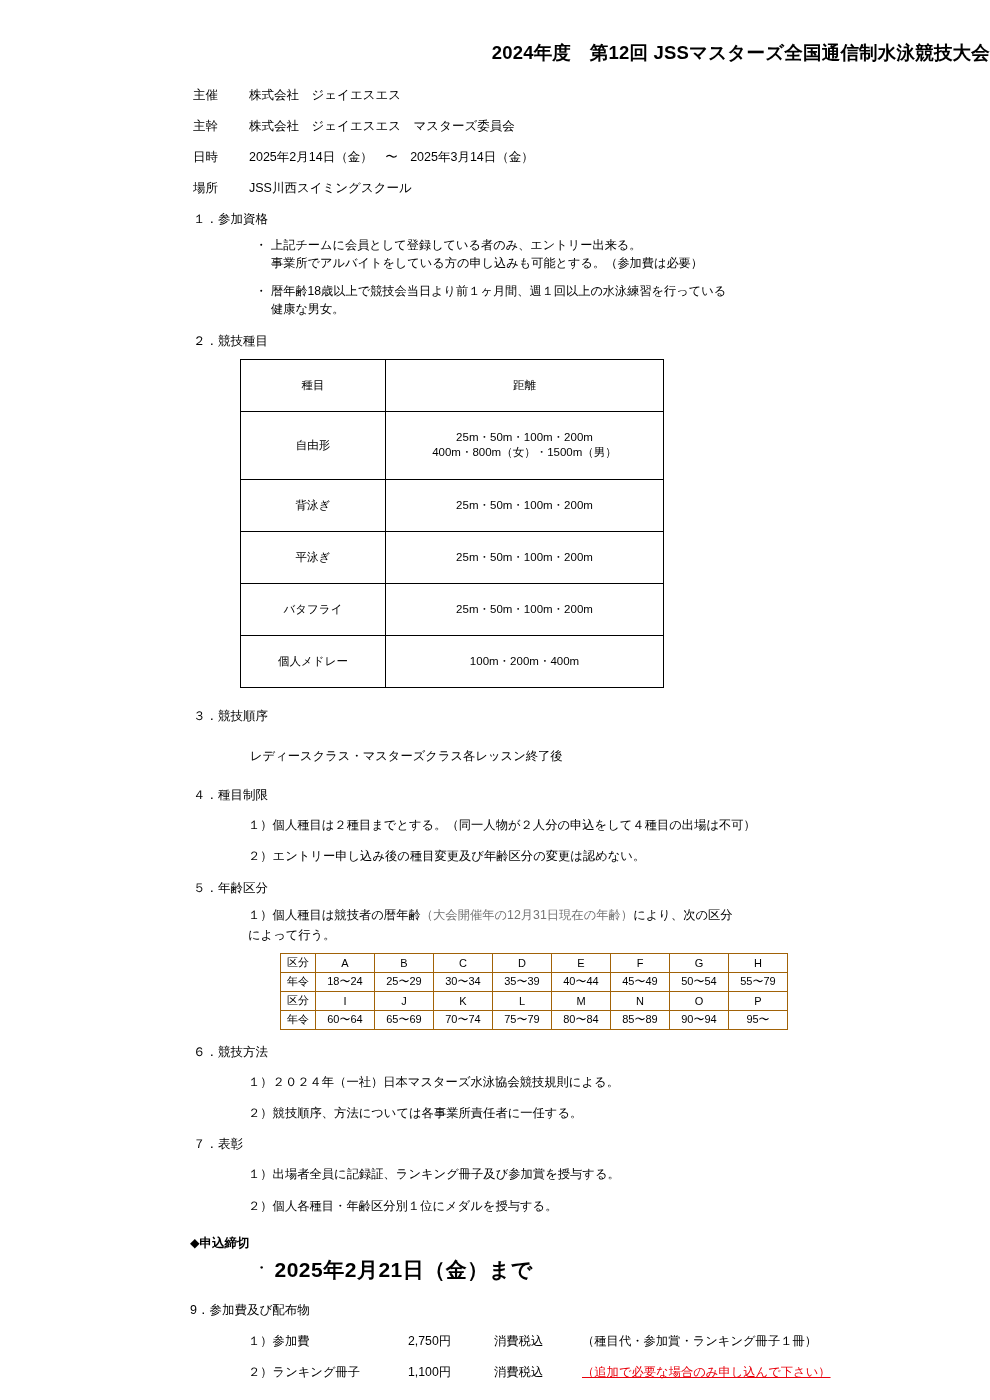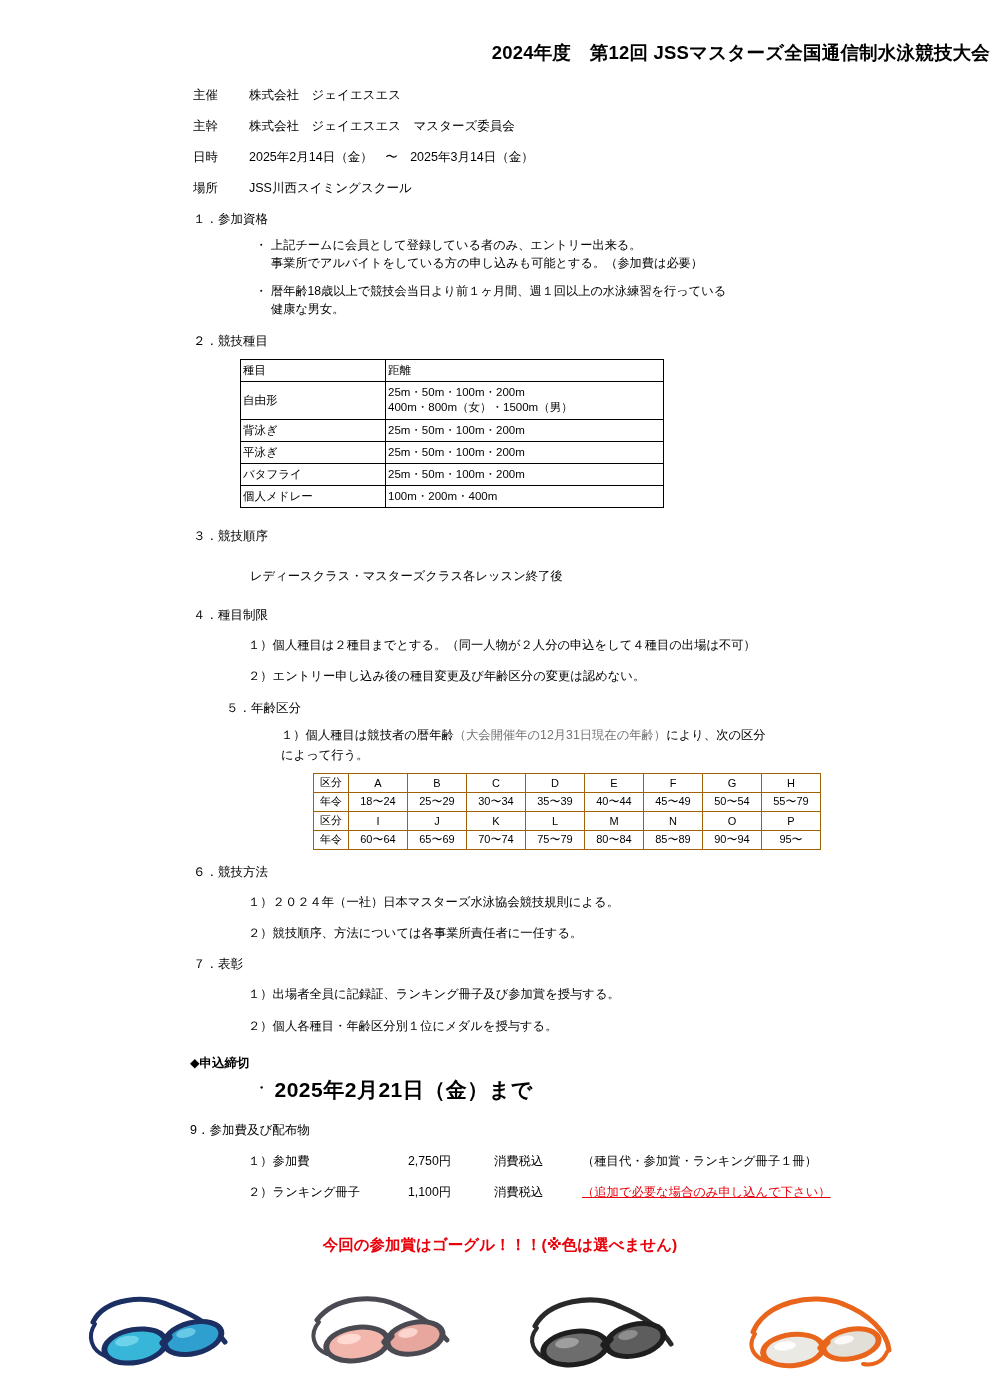--- a/index.html
+++ b/index.html
@@ -85,22 +85,22 @@
   }
 
   table.events {
     border-collapse: collapse;
     margin: 6px 0 0 240px;
     width: 424px;
     font-size: 11.5px;
   }
   table.events th, table.events td {
     border: 1px solid #000;
-    text-align: left;
-    padding: 3px 2px;
+    text-align: center;
+    padding: 18px 2px;
   }
   table.events th {
     font-weight: normal;
   }
   table.events td.name {
     width: 140px;
   }
   .two-line {
     line-height: 1.35;
   }
@@ -266,21 +266,21 @@
     <div class="sec-head">３．競技順序</div>
     <div class="indent-line" style="padding-left:250px; margin-top:23px;">レディースクラス・マスターズクラス各レッスン終了後</div>
   </div>
 
   <div class="section" style="margin-top:22px;">
     <div class="sec-head">４．種目制限</div>
     <div class="sub-item" style="margin-top:12px;">１）個人種目は２種目までとする。（同一人物が２人分の申込をして４種目の出場は不可）</div>
     <div class="sub-item">２）エントリー申し込み後の種目変更及び年齢区分の変更は認めない。</div>
   </div>
 
-  <div class="section" style="margin-top:14px;padding-left:33px;">
+  <div class="section" style="margin-top:14px;">
     <div class="sec-head">５．年齢区分</div>
     <div class="sub-item" style="margin-bottom:2px;">
       <span>１）個人種目は競技者の暦年齢</span><span class="red">（大会開催年の12月31日現在の年齢）</span><span>により、次の区分</span>
     </div>
     <div class="sub-item" style="margin-bottom:0;">によって行う。</div>
 
     <table class="ages">
       <tbody>
           <tr>
         <td class="hdr">区分</td>

